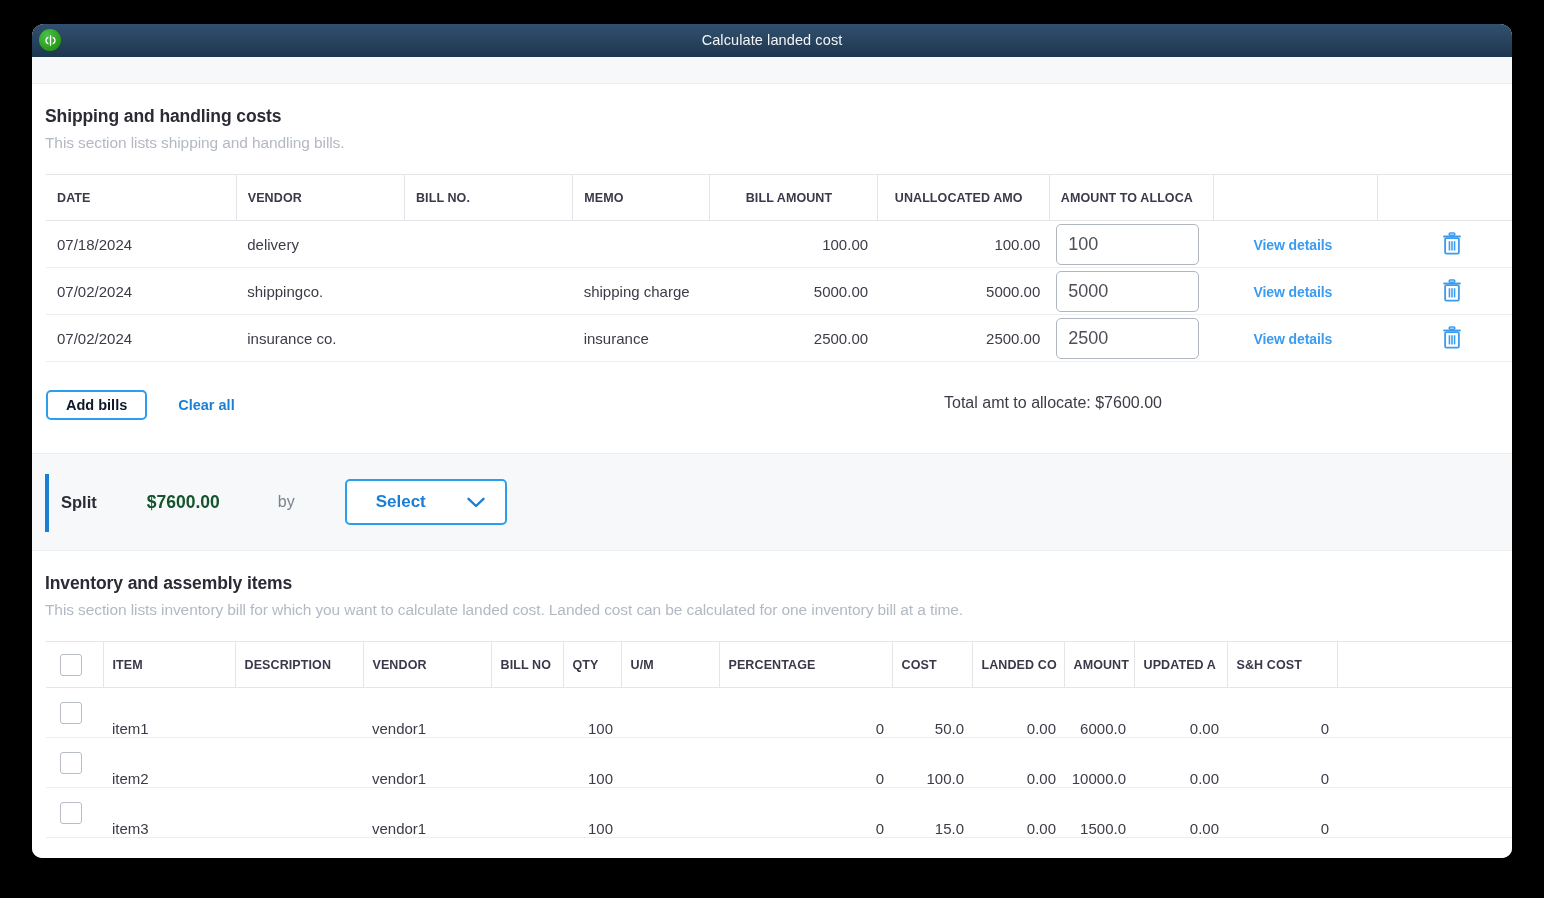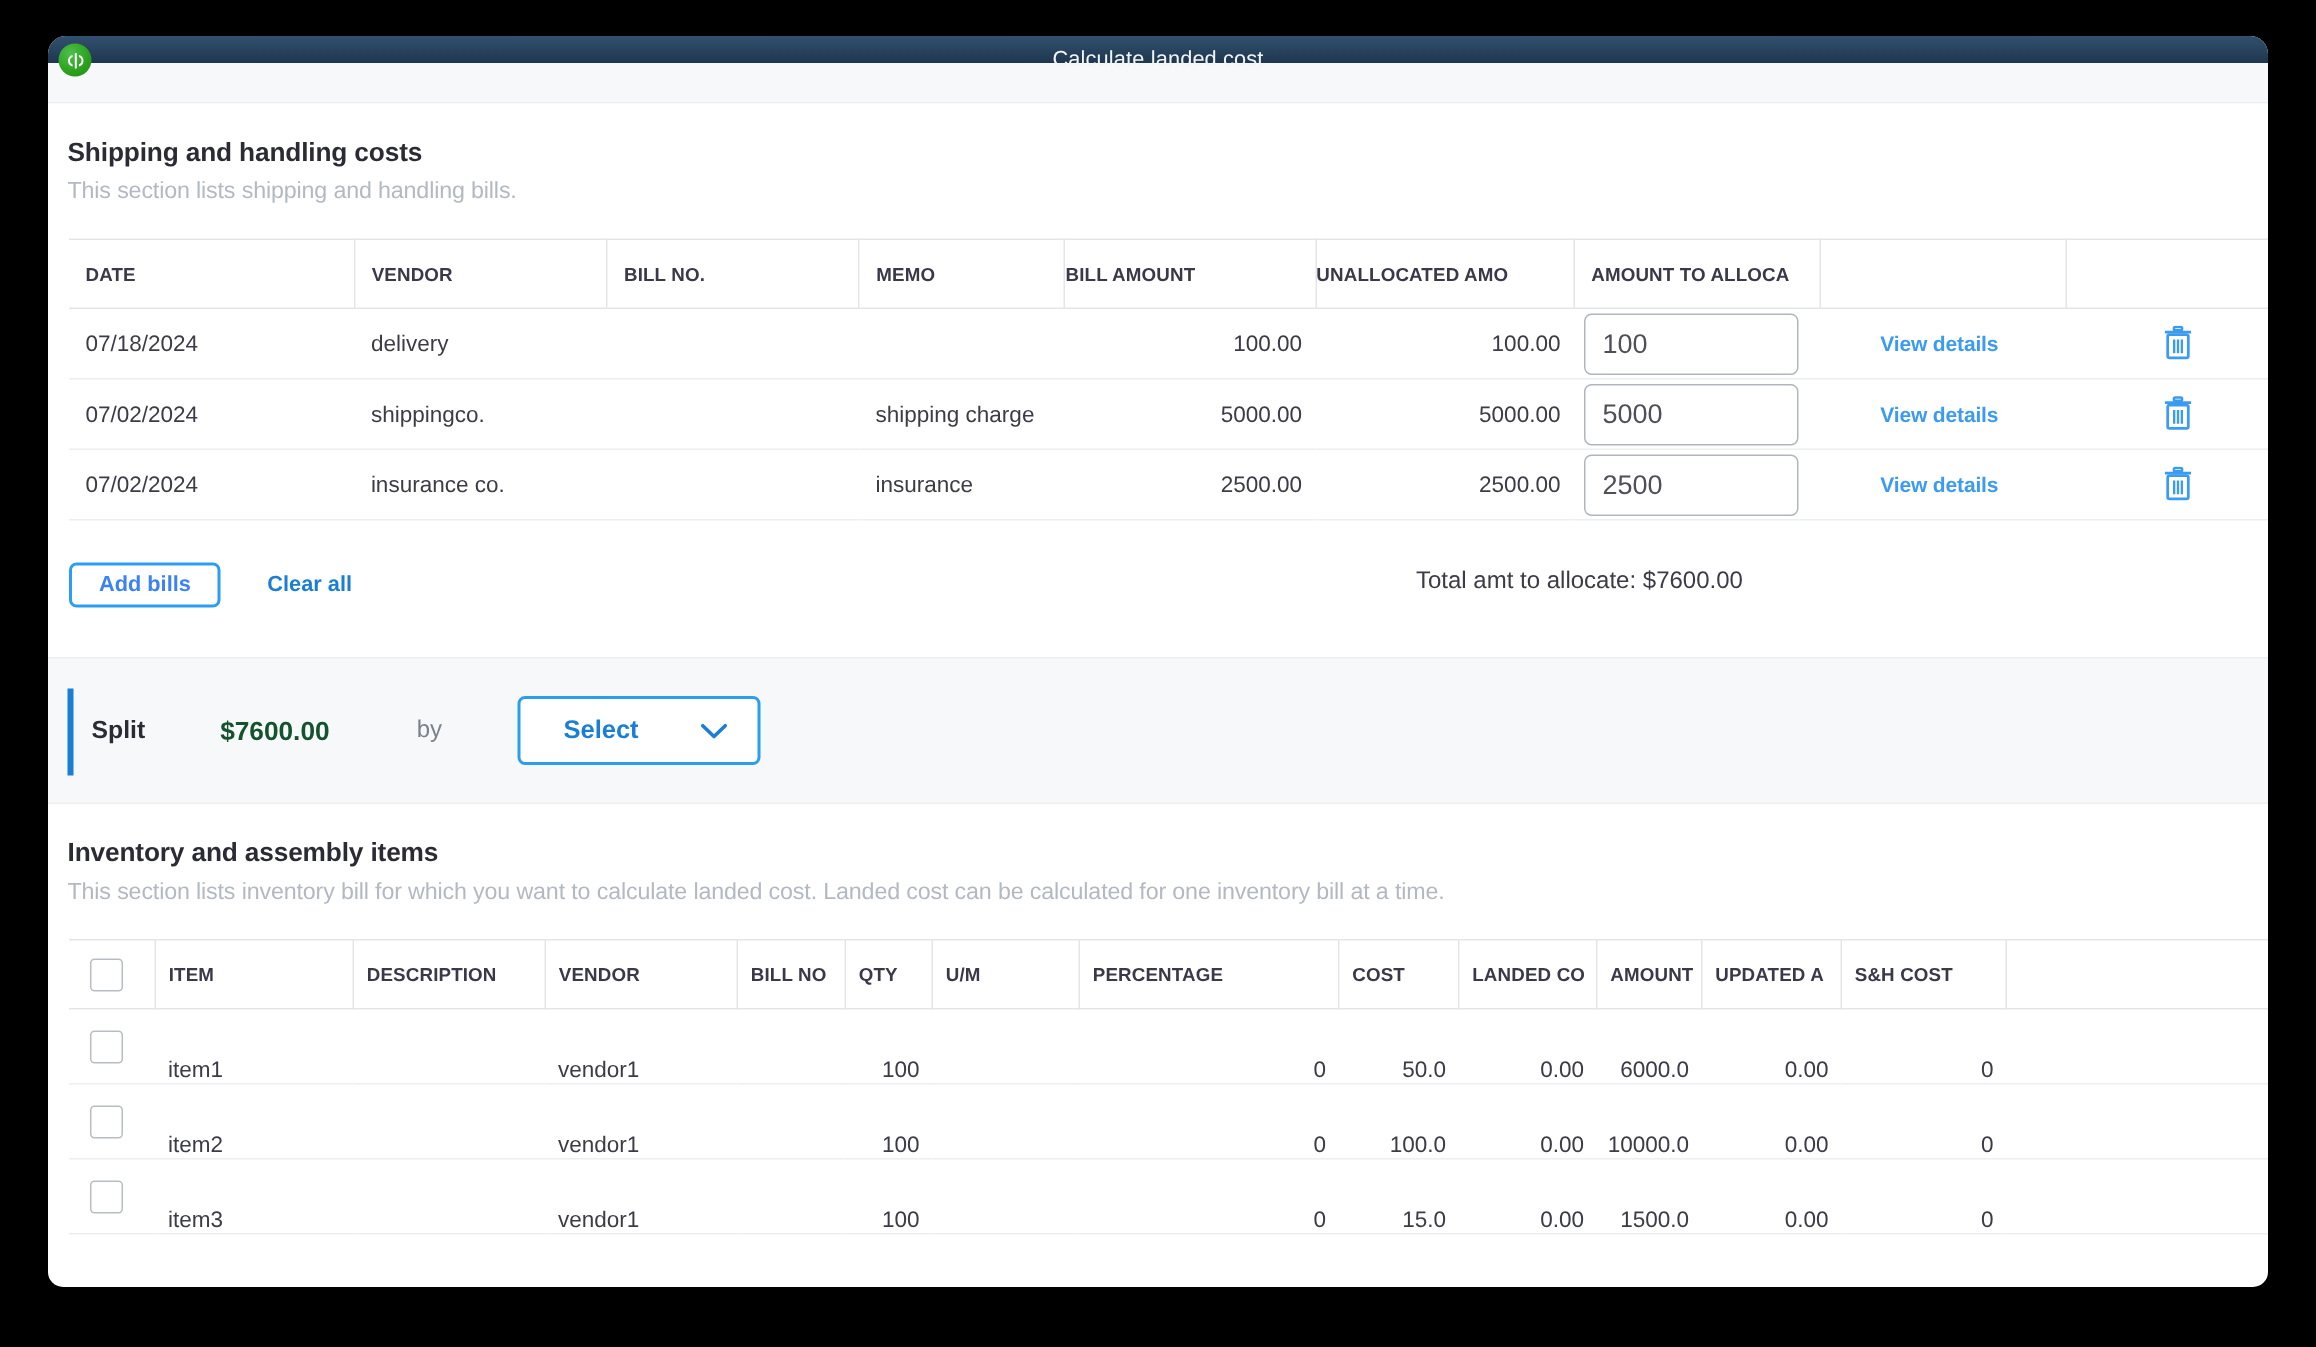--- a/index.html
+++ b/index.html
@@ -27,21 +27,21 @@
     left: 32px; top: 24px;
     width: 1480px; height: 834px;
     background: #ffffff;
     border-radius: 12px 12px 10px 10px;
     overflow: hidden;
   }
 
   
   #titlebar {
     position: relative;
-    height: 18px;
+    height: 33px;
     background: linear-gradient(180deg, #31506f 0%, #27425c 55%, #1e3750 100%);
     border-radius: 10px 10px 0 0;
   }
   #titlebar .qb-logo {
     position: absolute;
     left: 7px; top: 5px;
     width: 22px; height: 22px;
     border-radius: 50%;
     background: radial-gradient(circle at 36% 30%, #4cc04c 0%, #2ca01c 60%, #1f8c12 100%);
     display: flex; align-items: center; justify-content: center;
@@ -107,21 +107,21 @@
     padding: 13px 0 13px 0;
     border-top: 1px solid #e3e5e8;
     border-bottom: 1px solid #e3e5e8;
     border-right: 1px solid #e3e5e8;
     white-space: nowrap;
     overflow: hidden;
     vertical-align: middle;
     height: 46px;
   }
   .sh-table th .thpad { padding-left: 11px; display:block; white-space: nowrap; overflow:hidden;}
-  .sh-table th.num .thpad { padding-left: 0; padding-right: 9px; text-align: left; }
+  .sh-table th.num .thpad { padding-left: 0; padding-right: 9px; text-align: center; }
   .sh-table td {
     font-size: 15px;
     color: #3c3c48;
     border-bottom: 1px solid #eceef0;
     padding: 0;
     height: 47px;
     vertical-align: middle;
     white-space: nowrap;
     overflow: hidden;
   }
@@ -162,21 +162,21 @@
   .btn-row {
     margin: 28px 0 0 14px;
     display: flex;
     align-items: center;
     position: relative;
   }
   .btn-outline {
     border: 2px solid #2c9ef0;
     border-radius: 5px;
     background: #ffffff;
-    color: #3b82f6;
+    color: #0f172a;
     font-size: 14.5px;
     font-weight: bold;
     padding: 0 18px;
     height: 30px;
     line-height: 26px;
     cursor: pointer;
     font-family: "Liberation Sans", sans-serif;
   }
   .btn-link {
     margin-left: 31px;

